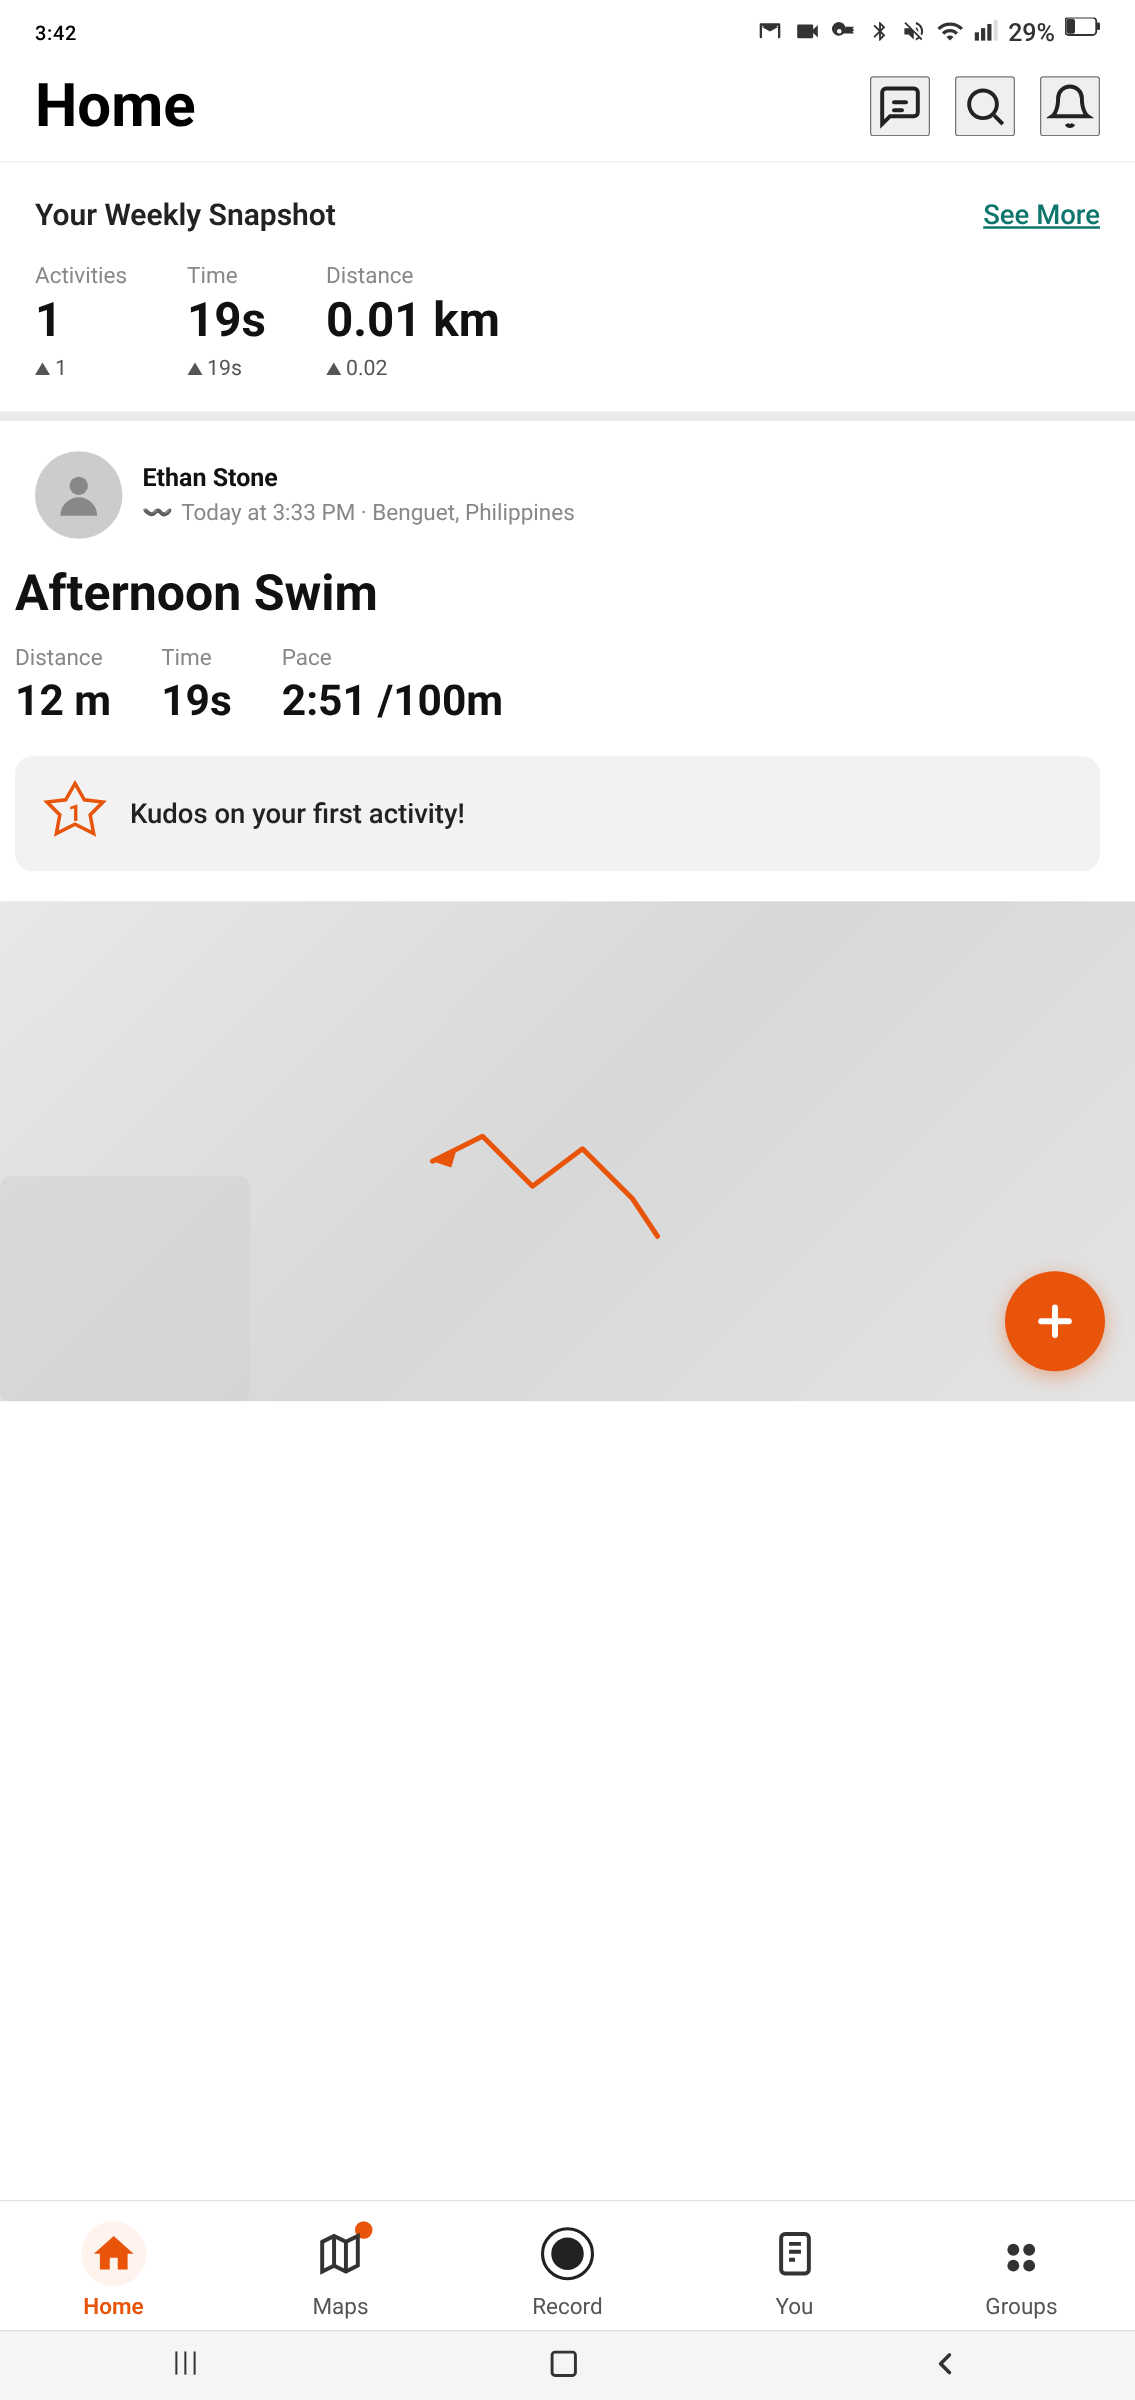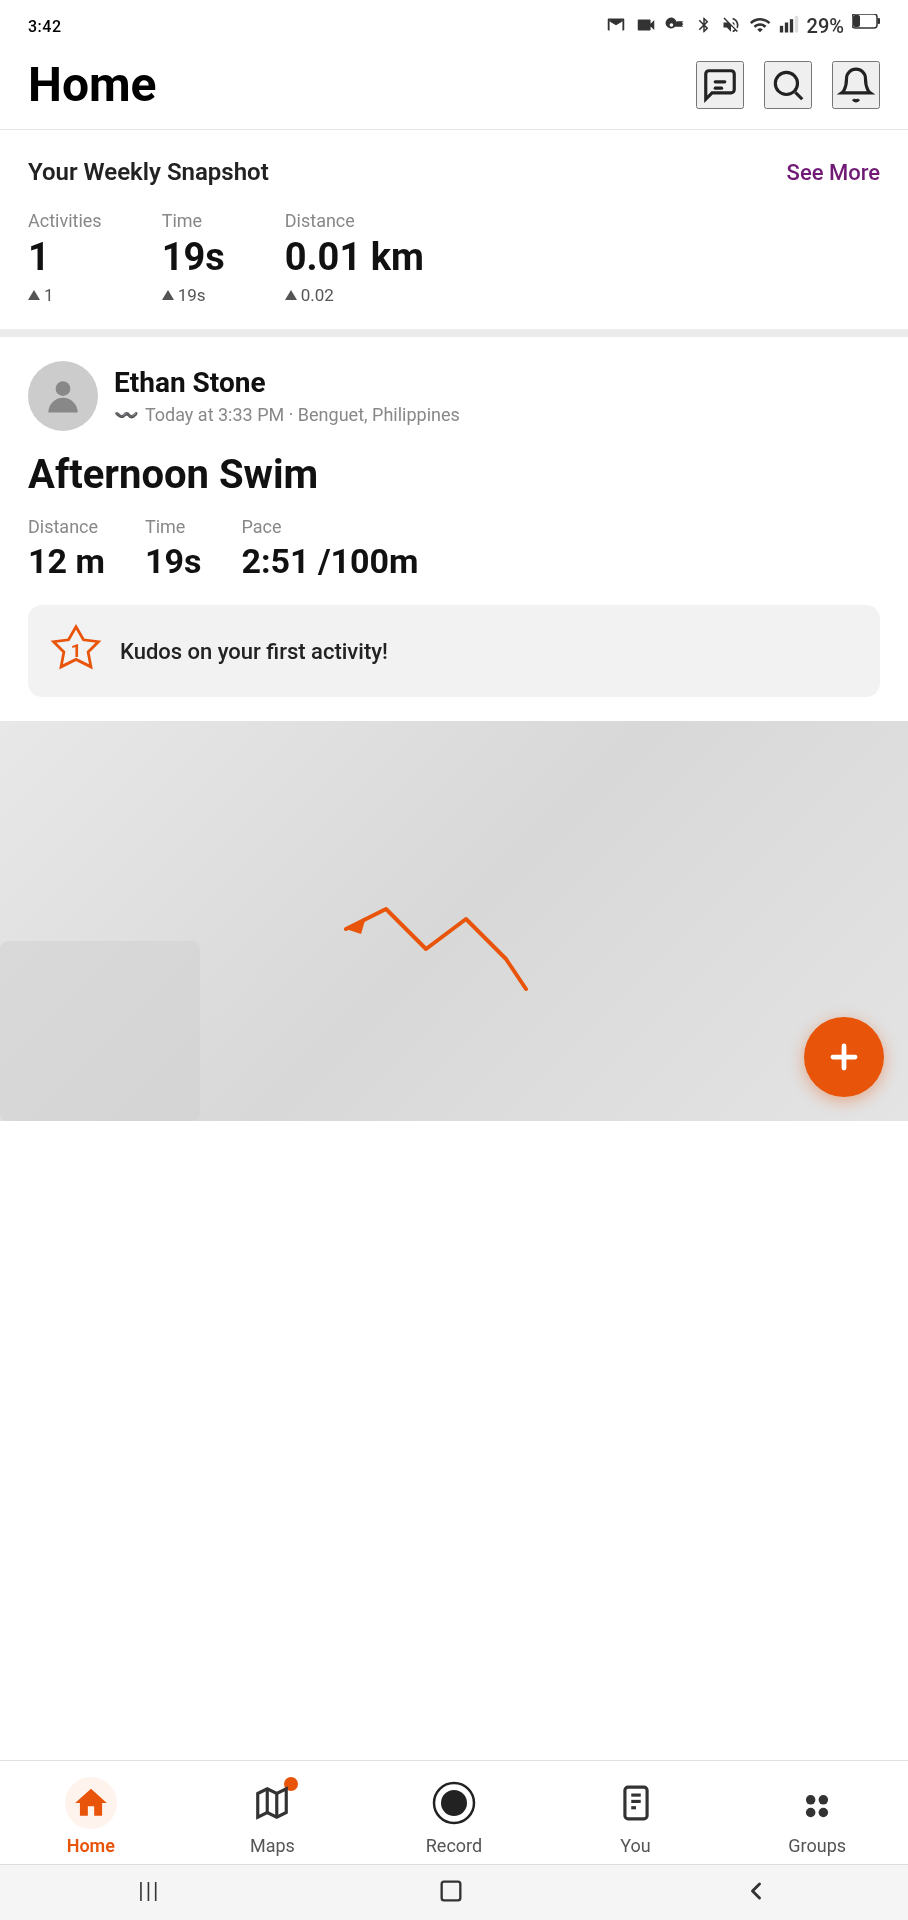--- a/index.html
+++ b/index.html
@@ -83,27 +83,28 @@
       align-items: center;
       margin-bottom: 24px;
     }
     .snapshot-title {
       font-size: 24px;
       font-weight: 600;
       color: #222;
     }
     .see-more {
       font-size: 22px;
-      color: #701a75;
+      color: #0f766e;
       font-weight: 500;
       cursor: pointer;
+      text-decoration: underline;
     }
     .snapshot-stats {
       display: flex;
-      gap: 60px;
+      gap: 48px;
     }
     .stat-item {}
     .stat-label {
       font-size: 18px;
       color: #888;
       margin-bottom: 4px;
     }
     .stat-value {
       font-size: 38px;
       font-weight: 700;
@@ -153,21 +154,21 @@
       justify-content: center;
       flex-shrink: 0;
     }
     .avatar svg {
       width: 44px;
       height: 44px;
       fill: #888;
     }
     .user-info {}
     .user-name {
-      font-size: 28px;
+      font-size: 20px;
       font-weight: 700;
       color: #111;
       margin-bottom: 4px;
     }
     .user-meta {
       font-size: 18px;
       color: #888;
       display: flex;
       align-items: center;
       gap: 6px;
@@ -341,21 +342,21 @@
       justify-content: center;
       cursor: pointer;
     }
 
     
     .nav-spacer {
       height: 180px;
     }
 
     .activity-card-inner {
-      padding: 0 28px 24px 28px;
+      padding: 0 28px 24px 12px;
     }
   </style>
 </head>
 <body>
 
 <div class="status-bar">
   <span class="status-left">3:42</span>
   <div class="status-right">
 
     <svg width="22" height="22" viewBox="0 0 24 24">

